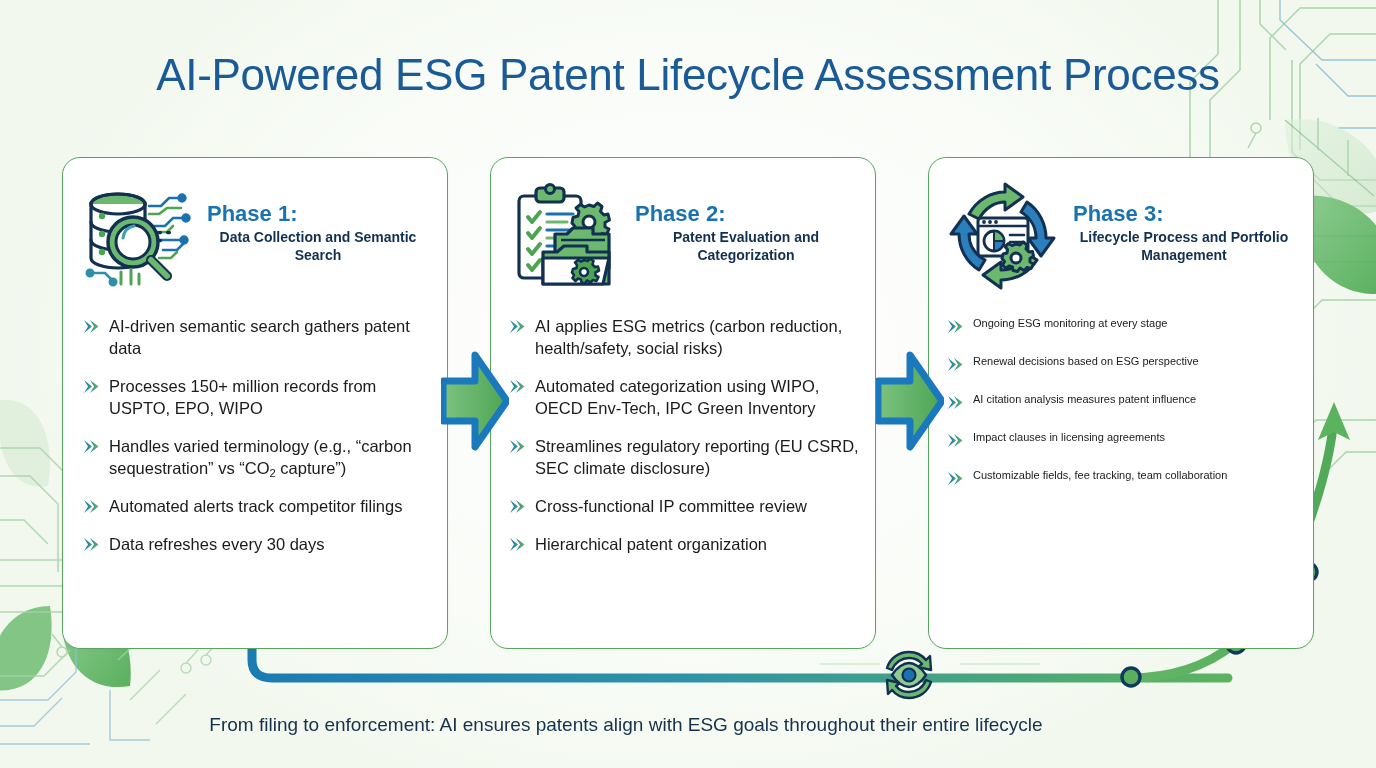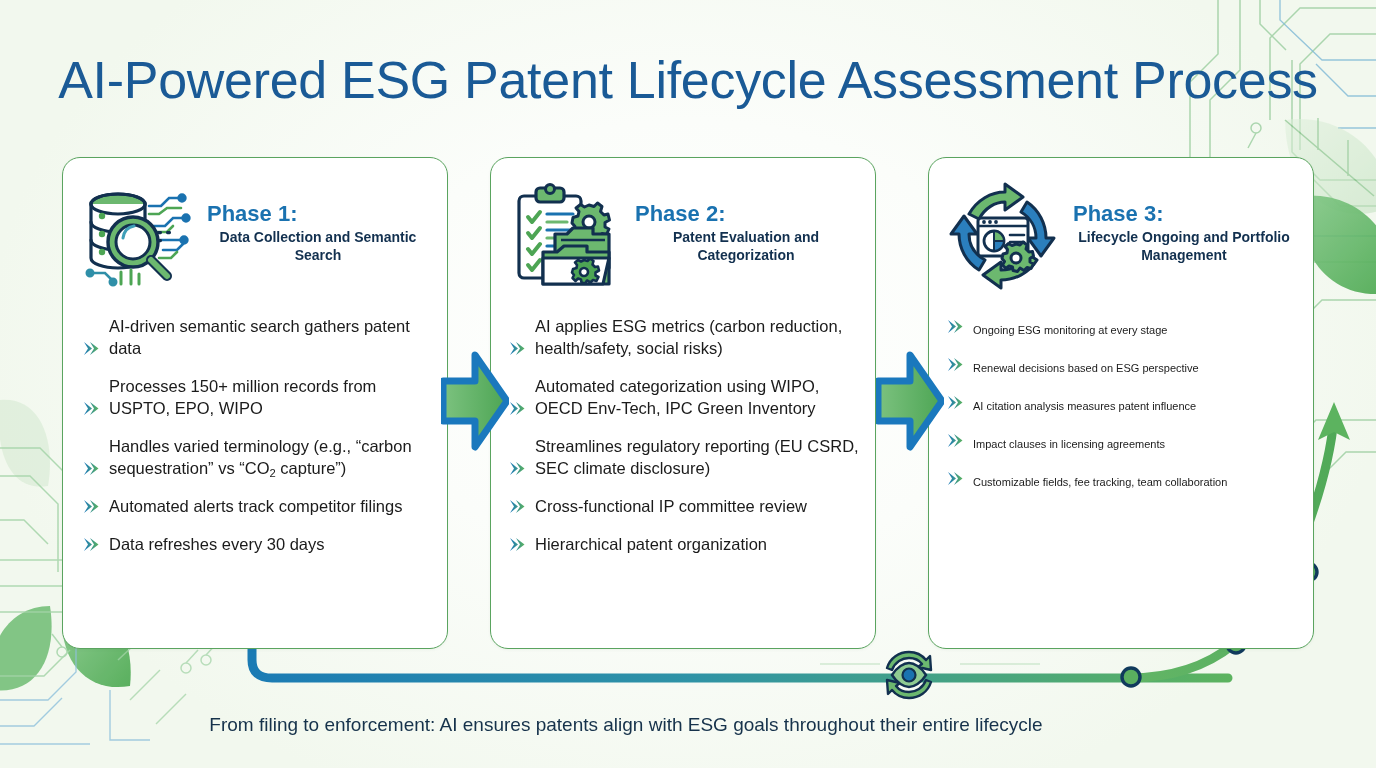--- a/index.html
+++ b/index.html
@@ -26,21 +26,21 @@
     height: 768px;
     pointer-events: none;
   }
   
   .title {
     position: absolute;
     top: 50px;
     left: 0;
     width: 1376px;
     text-align: center;
-    font-size: 52px;
+    font-size: 44px;
     font-weight: 400;
     letter-spacing: -0.3px;
     color: #1a5a96;
     z-index: 6;
     white-space: nowrap;
   }
   
   .card {
     position: absolute;
     top: 145px;
@@ -78,21 +78,21 @@
     color: #12304f;
     line-height: 1.3;
     text-align: center;
   }
   .bullets {
     list-style: none;
     padding: 6px 22px 0 20px;
   }
   .bullets li {
     display: flex;
-    align-items: flex-end;
+    align-items: flex-start;
     gap: 9px;
     margin-bottom: 16px;
   }
   .chev { flex: 0 0 auto; margin-top: 3px; }
   .btext {
     font-size: 16.5px;
     line-height: 1.33;
     color: #1b1b1b;
   }
   .btext sub { font-size: 0.68em; vertical-align: -0.25em; }
@@ -465,21 +465,21 @@
           </g>
 
           <g transform="translate(69,78)">
             <path d="M0 -14 L4 -13 L7 -16 L11 -13 L10 -9 L13 -6 L16.5 -6.5 L17.5 -2 L14 0.5 L14 4 L17.5 6 L15 10.5 L11 9.5 L8 12.5 L4 10 L1.5 13.5 L-3 12.5 L-3.5 9 L-7 8 L-10 10.5 L-13.5 7 L-11.5 3.5 L-14 0.5 L-13 -4 L-9 -5 L-8.5 -8.5 L-11 -11.5 L-7.5 -14.5 L-4 -12.5 Z" fill="#6cb86f" stroke="#12304f" stroke-width="3" stroke-linejoin="round"></path>
             <circle cx="0" cy="0" r="5" fill="#ffffff" stroke="#12304f" stroke-width="3"></circle>
           </g>
         </svg>
       </span>
       <span class="head-text">
         <span class="phase-label">Phase 3:</span>
-        <div class="phase-title">Lifecycle Ongoing and Portfolio Management</div>
+        <div class="phase-title">Lifecycle Process and Portfolio Management</div>
       </span>
     </div>
     <ul class="bullets">
       <li>
         <span class="chev"><svg width="17" height="15" viewBox="0 0 17 15">
               <path d="M1 1 L9 7.5 L1 14 L5 7.5 Z M7 1 L15.5 7.5 L7 14 L11 7.5 Z" fill="url(#chevGrad)"></path>
             </svg></span>
         <span class="btext">Ongoing ESG monitoring at every stage</span>
       </li>
       <li>

